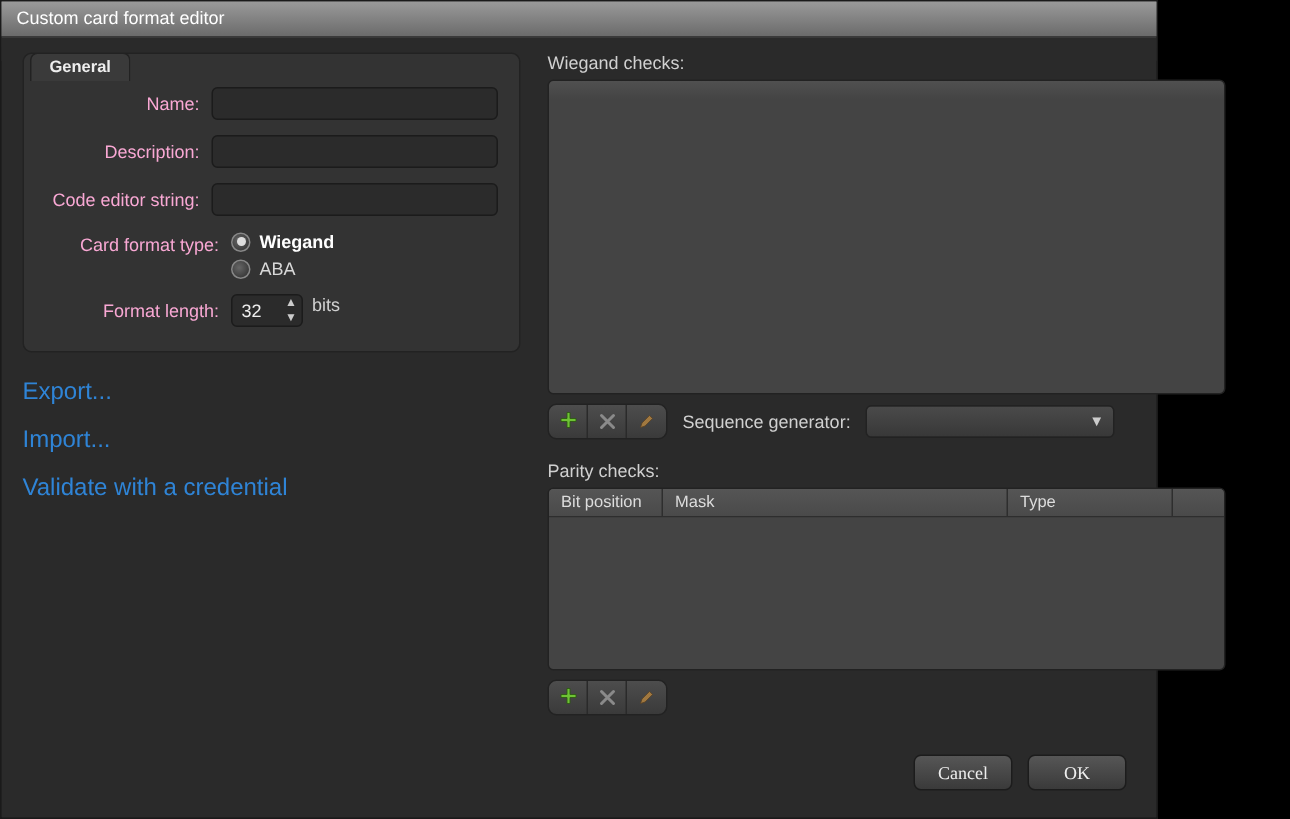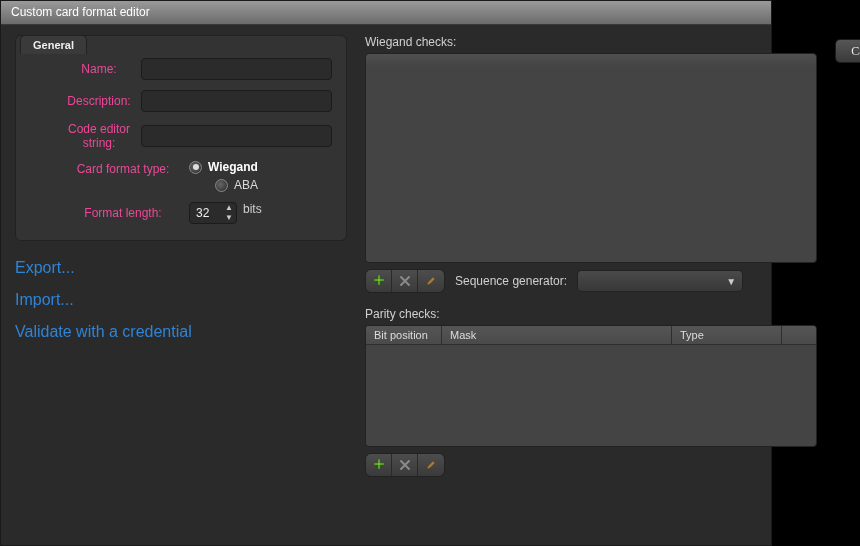--- a/index.html
+++ b/index.html
@@ -12,43 +12,44 @@
   .titlebar {
     height: 24px; padding: 4px 10px;
     background: linear-gradient(#9a9a9a, #6b6b6b);
     color: #fff; font-size: 12px;
     border-bottom: 1px solid #3a3a3a;
   }
   .body {
     display: flex; padding: 10px 14px 10px 14px; gap: 18px;
     height: calc(100% - 24px);
     background: #2a2a2a;
+    flex-direction: column;
   }
   .content-row { display: flex; gap: 18px; flex: 1; }
   .left-col { width: 332px; display: flex; flex-direction: column; }
   .right-col { flex: 1; display: flex; flex-direction: column; }
 
   .panel {
     background: #333333; border: 1px solid #222; border-radius: 6px;
     position: relative; padding: 22px 14px 16px 14px;
   }
   .panel-tab {
     position: absolute; top: -1px; left: 4px;
     background: #3a3a3a; border: 1px solid #222; border-bottom: none;
     border-radius: 5px 5px 0 0; padding: 3px 12px;
     color: #eee; font-weight: bold; font-size: 11px;
   }
 
   .form-row { display: flex; align-items: center; margin-bottom: 10px; gap: 8px; }
-  .form-row label.lbl { width: 116px; text-align: center; color: #ec4899; font-size: 12px; margin-left: 35px; }
+  .form-row label.lbl { width: 116px; text-align: right; color: #f9a8d4; font-size: 12px; }
   .txtbox {
     flex: 1; height: 22px; background: #2b2b2b; border: 1px solid #1b1b1b;
     border-radius: 4px; color: #ddd; padding: 2px 6px; outline: none;
   }
-  .radio-col { display: flex; flex-direction: column; gap: 4px; align-items: flex-end; }
+  .radio-col { display: flex; flex-direction: column; gap: 4px; }
   .radio-item { display: flex; align-items: center; gap: 6px; color: #d8d8d8; }
   .radio-item.selected { font-weight: bold; color: #fff; }
   .radio-dot {
     width: 13px; height: 13px; border-radius: 50%; border: 1px solid #888;
     background: radial-gradient(circle at 40% 40%, #666, #2b2b2b);
     display: inline-flex; align-items: center; justify-content: center;
   }
   .radio-dot.checked::after { content:""; width:6px; height:6px; border-radius:50%; background:#ddd; }
   .spinner-wrap { display: flex; align-items: flex-start; gap: 6px; }
   .spinner {

